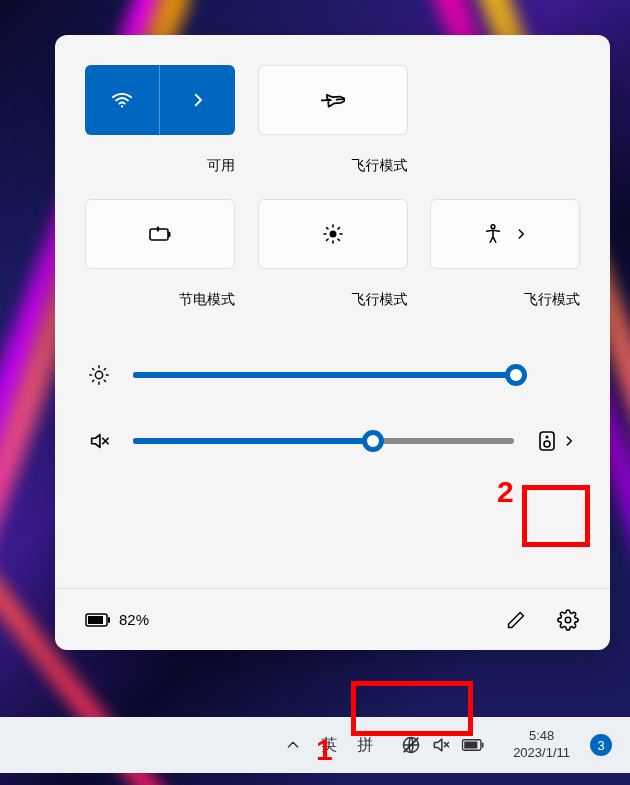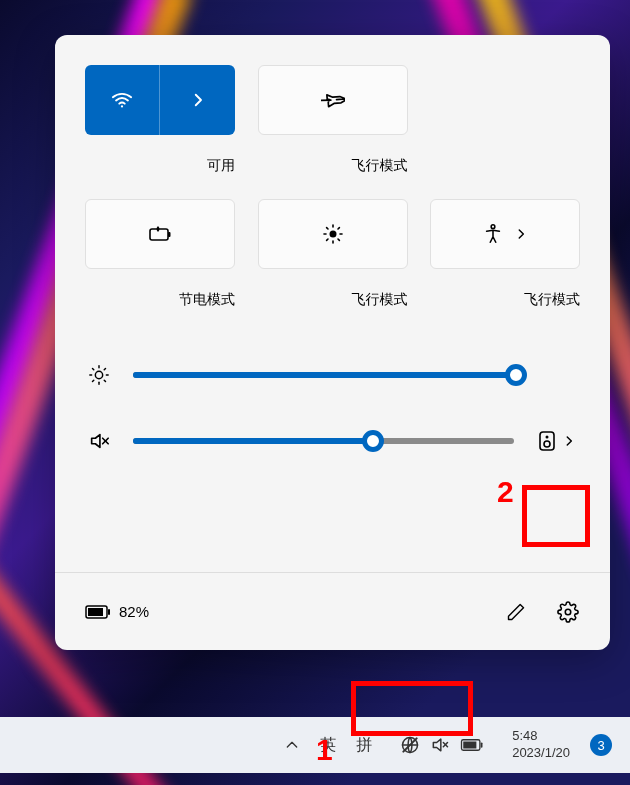--- a/index.html
+++ b/index.html
@@ -72,21 +72,21 @@
       position: absolute; top: 50%;
       width: 22px; height: 22px;
       background: #fff; border: 5px solid #0067c0;
       border-radius: 50%; transform: translate(-50%, -50%);
       cursor: pointer;
     }
     .audio-out { display:flex; align-items:center; gap:6px; padding:2px 4px; cursor:pointer; }
 
     .panel-footer {
       margin-top: auto;
-      height: 78px;
+      height: 62px;
       border-top: 1px solid #ddd;
       display: flex; align-items: center;
       padding: 0 10px 0 4px;
       margin-left: -30px; margin-right: -30px; padding-left: 30px; padding-right: 30px;
     }
     .battery-wrap { display:flex; align-items:center; gap:8px; font-size:15px; color:#000; }
     .footer-actions { margin-left:auto; display:flex; gap:28px; }
     .icon-btn { width:24px; height:24px; display:flex; align-items:center; justify-content:center; cursor:pointer; color:#000; }
 
     .taskbar {
@@ -95,21 +95,21 @@
       height: 56px;
       background: #eceff4;
       display: flex;
       align-items: center;
       padding: 0 18px;
       gap: 20px;
     }
     .tb-spacer { flex:1; }
     .tb-item { font-size: 16px; color:#333; cursor:pointer; display:flex; align-items:center; }
     .tb-tray { display:flex; align-items:center; gap:10px; padding:4px 8px; border-radius:4px; }
-    .tb-time { display:flex; flex-direction:column; align-items:flex-start; font-size:13px; color:#333; line-height:1.3; }
+    .tb-time { display:flex; flex-direction:column; align-items:center; font-size:13px; color:#333; line-height:1.3; }
     .tb-notif { width:22px; height:22px; border-radius:50%; background:#0067c0; color:#fff; display:flex; align-items:center; justify-content:center; font-size:13px; }
 
     .hl {
       position: absolute;
       border: 5px solid #ff0000;
       pointer-events: none;
       z-index: 100;
     }
     .hl-label {
       position: absolute;
@@ -334,21 +334,21 @@
     <span>
       <svg width="24" height="14" viewBox="0 0 26 16" fill="none" stroke="#333" stroke-width="1.5">
           <rect x="1" y="2" width="21" height="12" rx="2"></rect>
           <rect x="23" y="5" width="2" height="6" rx="1" fill="#333" stroke="none"></rect>
           <rect x="3" y="4" width="15" height="8" fill="#333" stroke="none"></rect>
         </svg>
     </span>
   </div>
   <div class="tb-time">
     <span>5:48</span>
-    <span>2023/1/20</span>
+    <span>2023/1/11</span>
   </div>
   <div class="tb-notif">3</div>
 </div>
 
 <div class="hl" style="left:351px; top:681px; width:122px; height:55px;"></div>
 <div class="hl-label" style="left:316px; top:733px;">1</div>
 
 <div class="hl" style="left:522px; top:485px; width:68px; height:62px;"></div>
 <div class="hl-label" style="left:497px; top:475px;">2</div>
 

